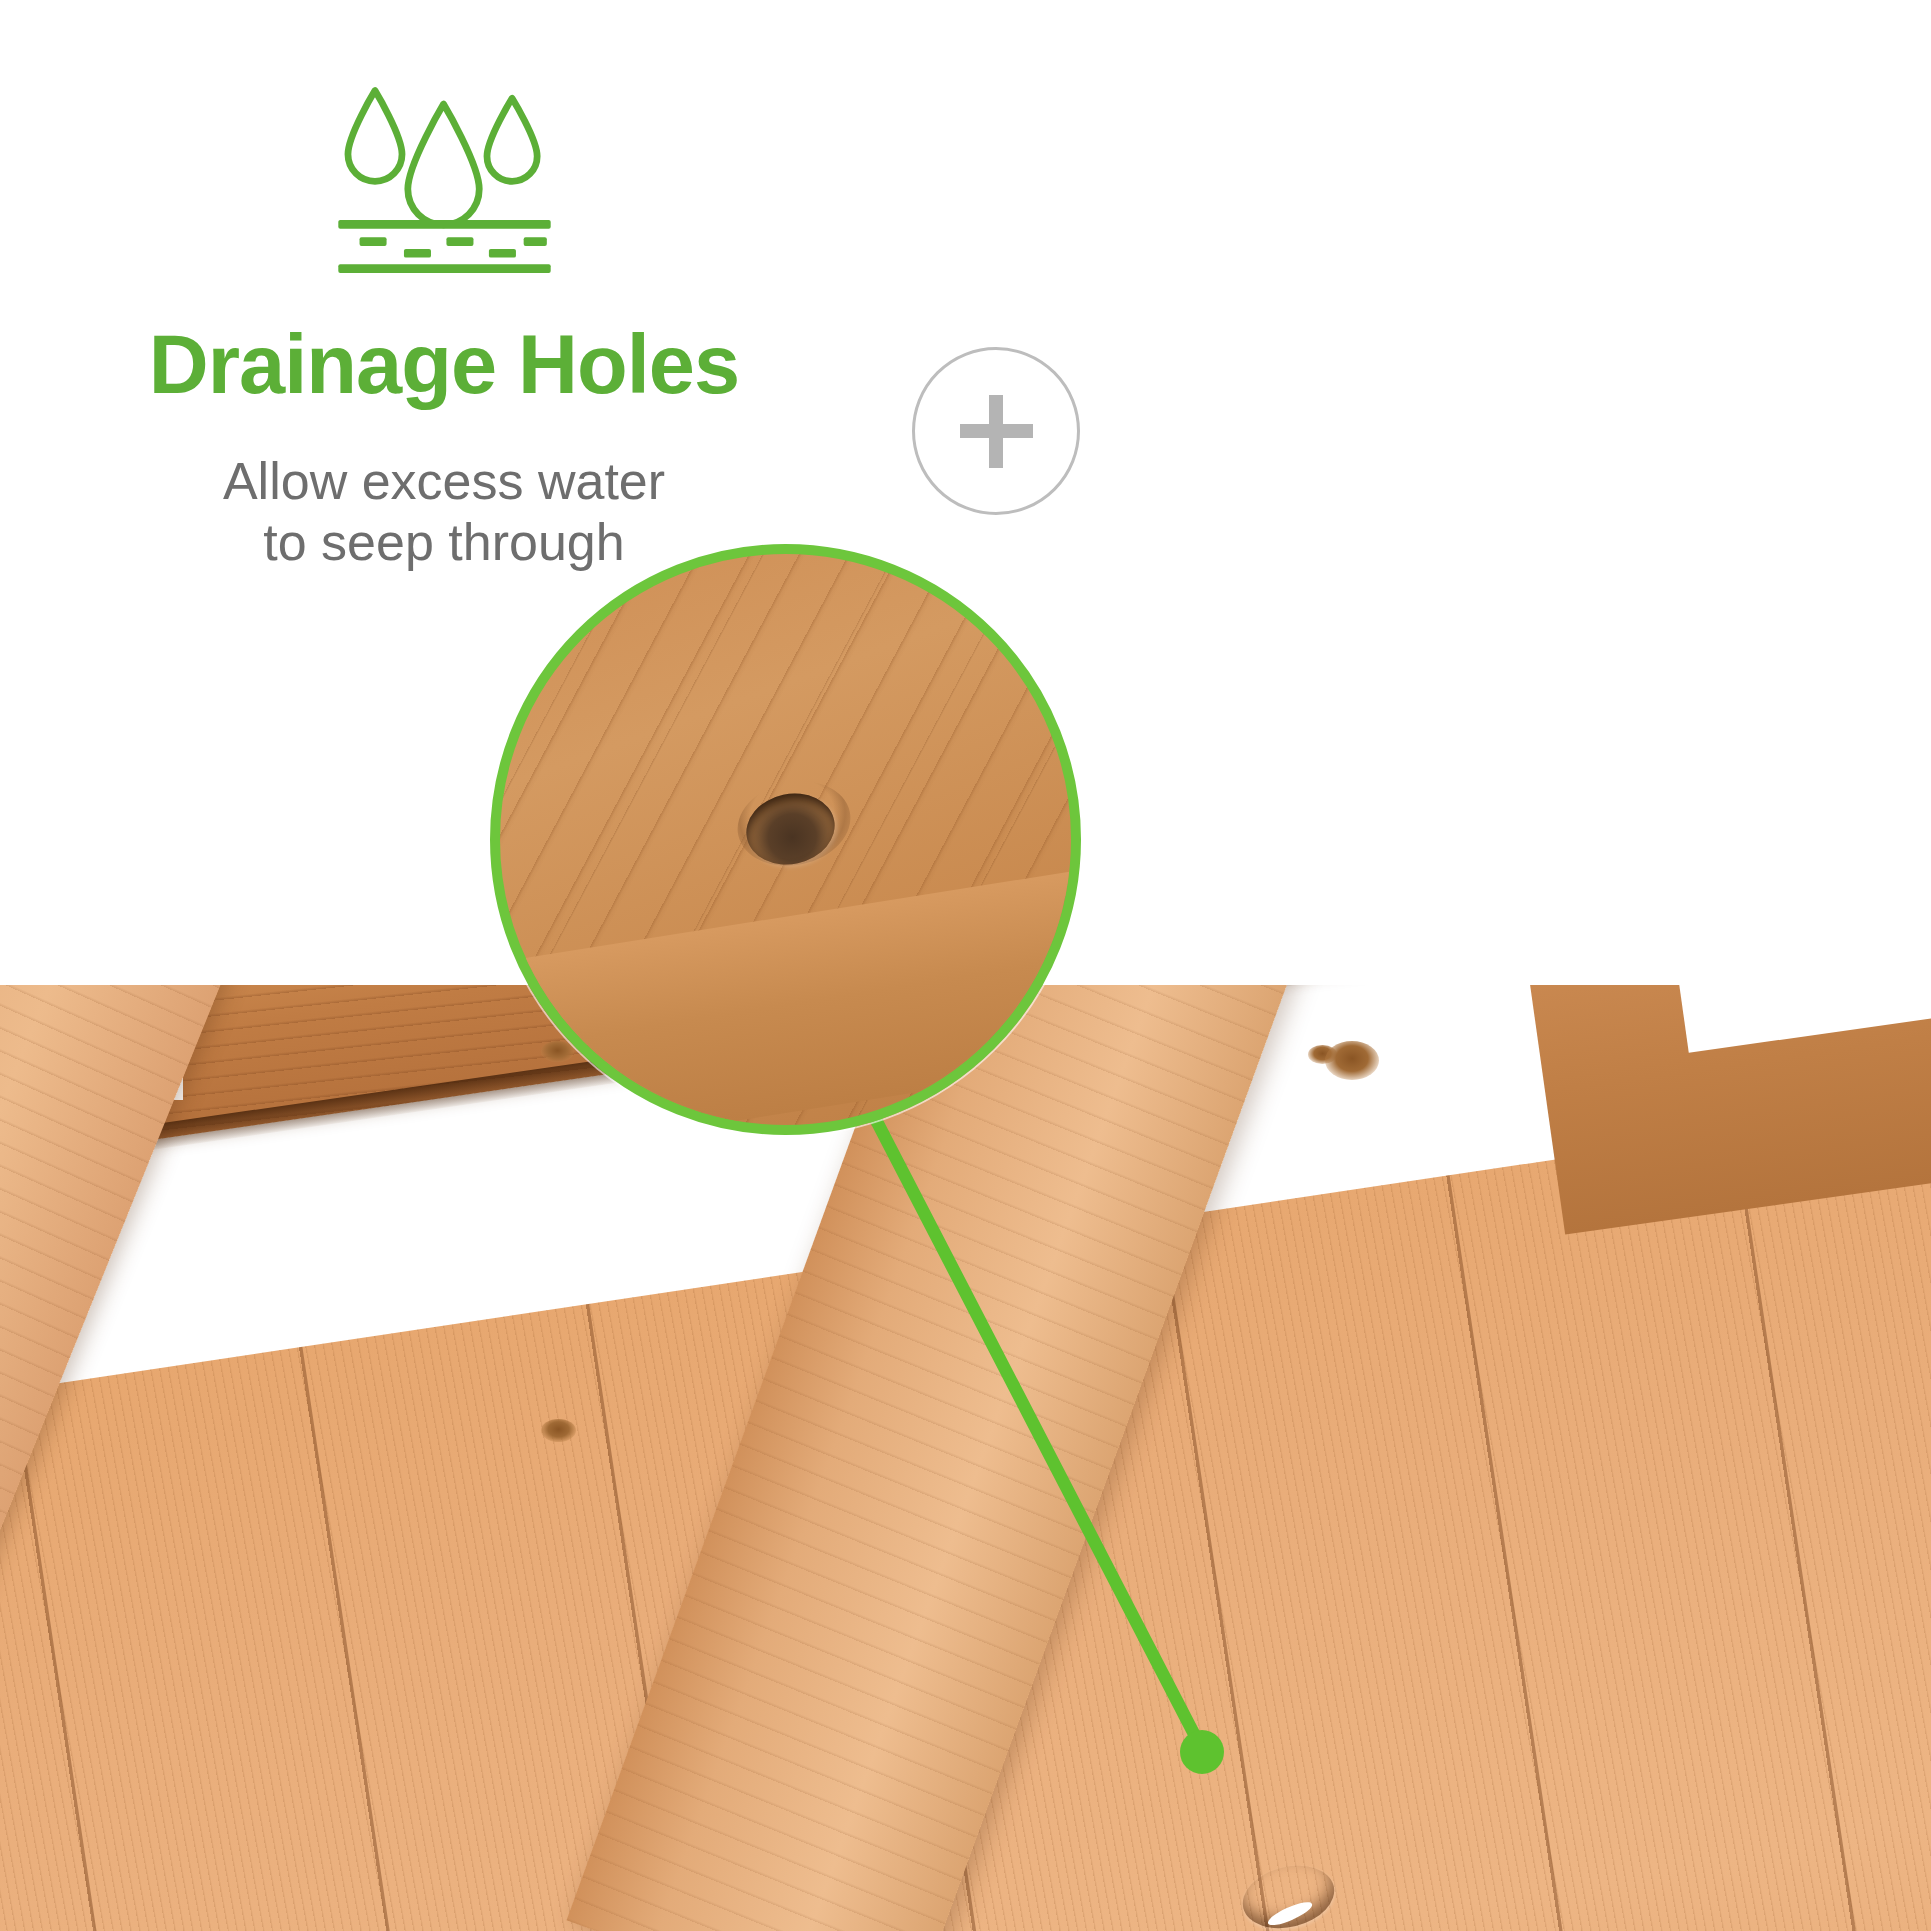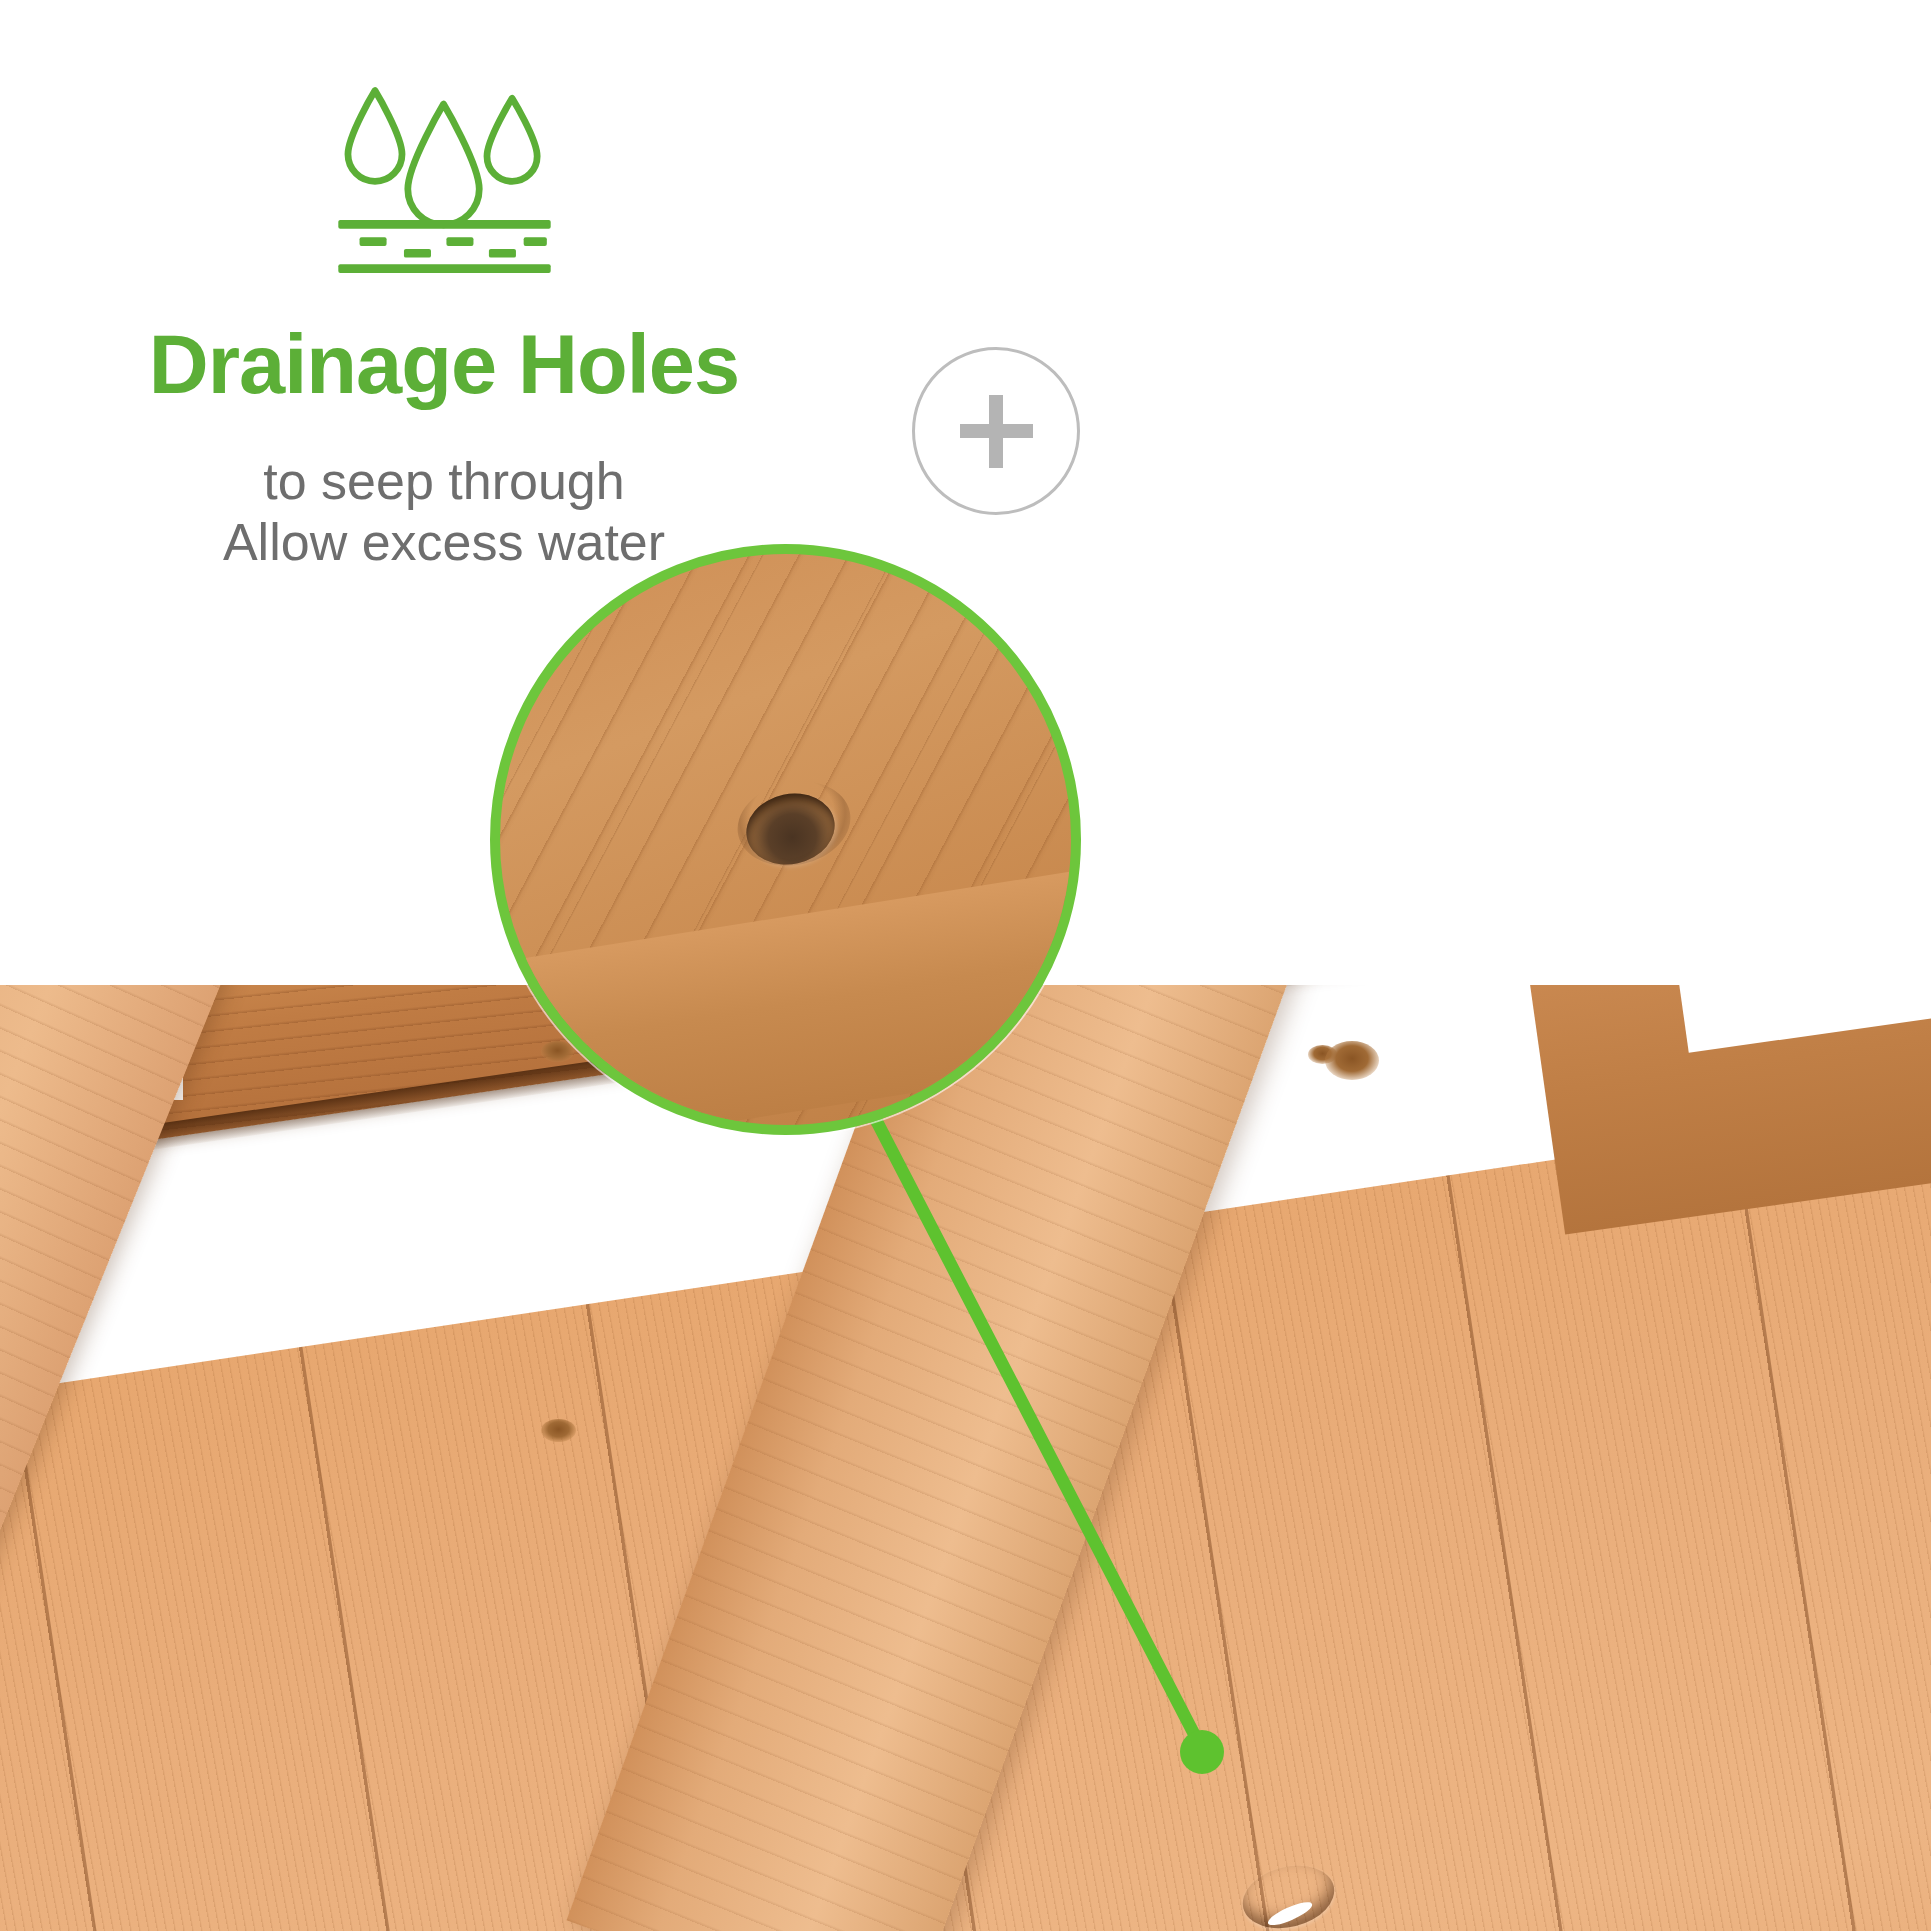--- a/index.html
+++ b/index.html
@@ -228,22 +228,22 @@
             <rect x="42" y="168" width="28" height="9" rx="2"></rect>
             <rect x="88" y="180" width="28" height="9" rx="2"></rect>
             <rect x="132" y="168" width="28" height="9" rx="2"></rect>
             <rect x="176" y="180" width="28" height="9" rx="2"></rect>
             <rect x="212" y="168" width="24" height="9" rx="2"></rect>
           </g>
         </svg>
       </div>
       <div class="feat-title">Drainage Holes</div>
       <div class="feat-sub">
+        <span>Allow excess water</span>
         <span>to seep through</span>
-        <span>Allow excess water</span>
       </div>
     </div>
 
   </div>
 
   <div class="plus-divider">
     <span class="bar-h"></span>
     <span class="bar-v"></span>
   </div>
 

